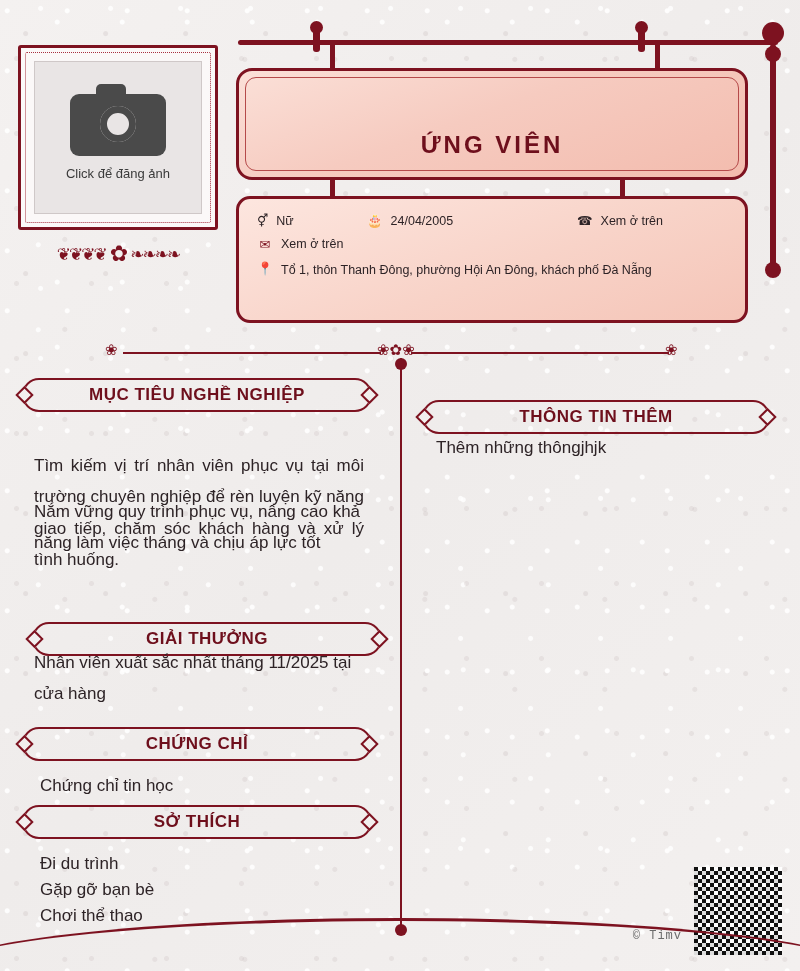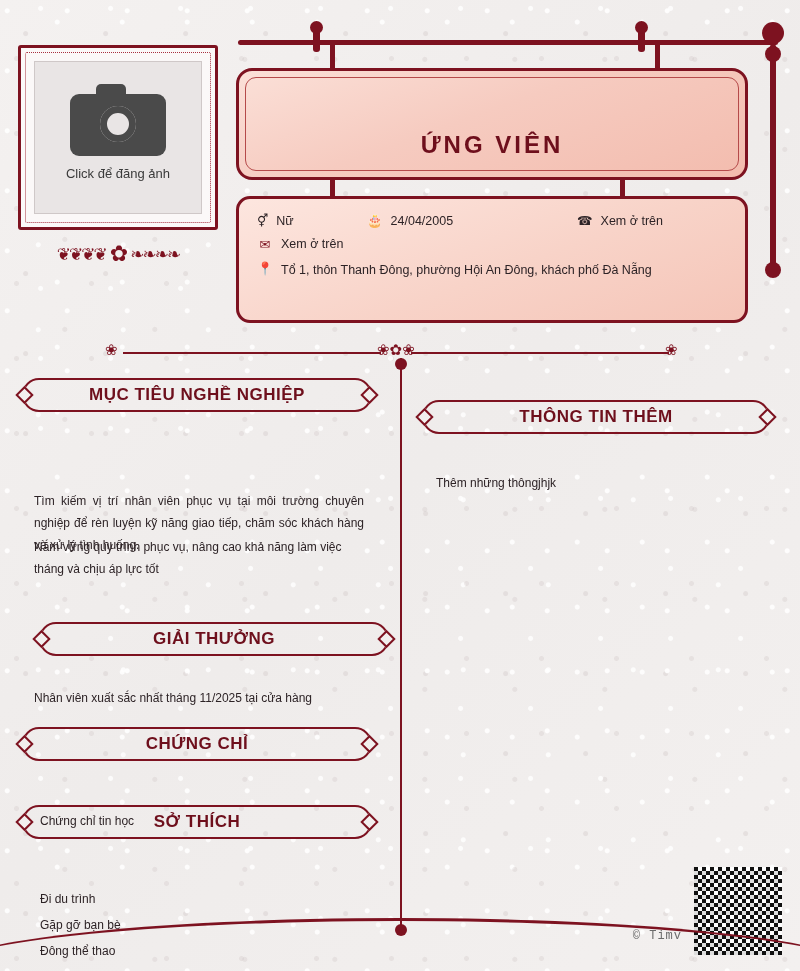--- a/index.html
+++ b/index.html
@@ -256,24 +256,23 @@
     width: 9px; height: 9px;
     transform: translateY(-50%) rotate(45deg);
     border: 2px solid #7d1220;
     background: #f2efee;
   }
   .sec-head:before { left: -6px; }
   .sec-head:after { right: -6px; }
 
   .body-text {
     position: absolute;
-    font-size: 12px;
+    font-size: 17px;
     color: #2d2326;
     line-height: 1.85;
-    margin-top: 40px;
   }
   .just { text-align: justify; }
 
   
   .arc {
     position: absolute;
     left: -60px; bottom: -52px;
     width: 920px; height: 105px;
     border-top: 3px solid #7d1220;
     border-radius: 50% 50% 0 0;
@@ -366,36 +365,36 @@
   <div class="spine"></div>
   <div class="spine-dot-top"></div>
   <div class="spine-dot-bot"></div>
 
   <div class="sec-head" style="left:22px; top:378px; width:350px;">
     <span>MỤC TIÊU NGHỀ NGHIỆP</span>
   </div>
   <div class="body-text just" style="left:34px; top:450px; width:330px;">Tìm kiếm vị trí nhân viên phục vụ tại môi trường chuyên nghiệp để rèn luyện kỹ năng giao tiếp, chăm sóc khách hàng và xử lý tình huống.</div>
   <div class="body-text" style="left:34px; top:496px; width:330px;">Nắm vững quy trình phục vụ, nâng cao khả năng làm việc tháng và chịu áp lực tốt</div>
 
-  <div class="sec-head" style="left:39px; top:622px; width:350px;text-align:right;">
+  <div class="sec-head" style="left:32px; top:622px; width:350px;text-align:right;">
     <span>GIẢI THƯỞNG</span>
   </div>
   <div class="body-text" style="left:34px; top:647px; width:335px;">Nhân viên xuất sắc nhất tháng 11/2025 tại cửa hàng</div>
 
   <div class="sec-head" style="left:22px; top:727px; width:350px;">
     <span>CHỨNG CHỈ</span>
   </div>
   <div class="body-text" style="left:40px; top:770px; width:335px;">Chứng chỉ tin học</div>
 
   <div class="sec-head" style="left:22px; top:805px; width:350px;">
     <span>SỞ THÍCH</span>
   </div>
   <div class="body-text" style="left:40px; top:848px;">Đi du trình</div>
   <div class="body-text" style="left:40px; top:874px;">Gặp gỡ bạn bè</div>
-  <div class="body-text" style="left:40px; top:900px;">Đông thể thao</div>
+  <div class="body-text" style="left:40px; top:900px;">Chơi thể thao</div>
 
   <div class="sec-head" style="left:422px; top:400px; width:348px;justify-content:center;">
     <span>THÔNG TIN THÊM</span>
   </div>
   <div class="body-text" style="left:436px; top:432px; width:330px;">Thêm những thôngjhjk</div>
 
   <div class="credit">© Timv</div>
   <div class="qr"></div>
   <div class="arc"></div>
 

